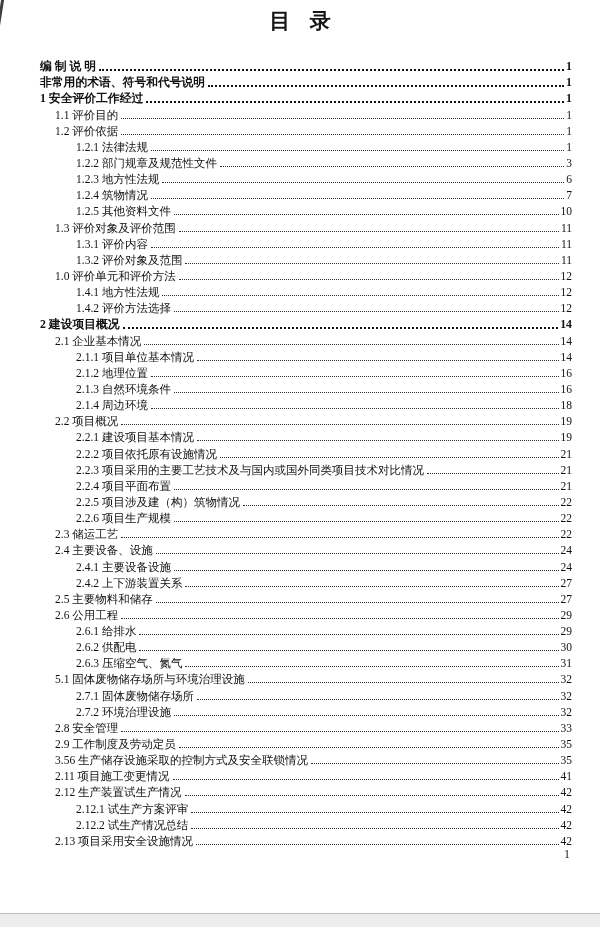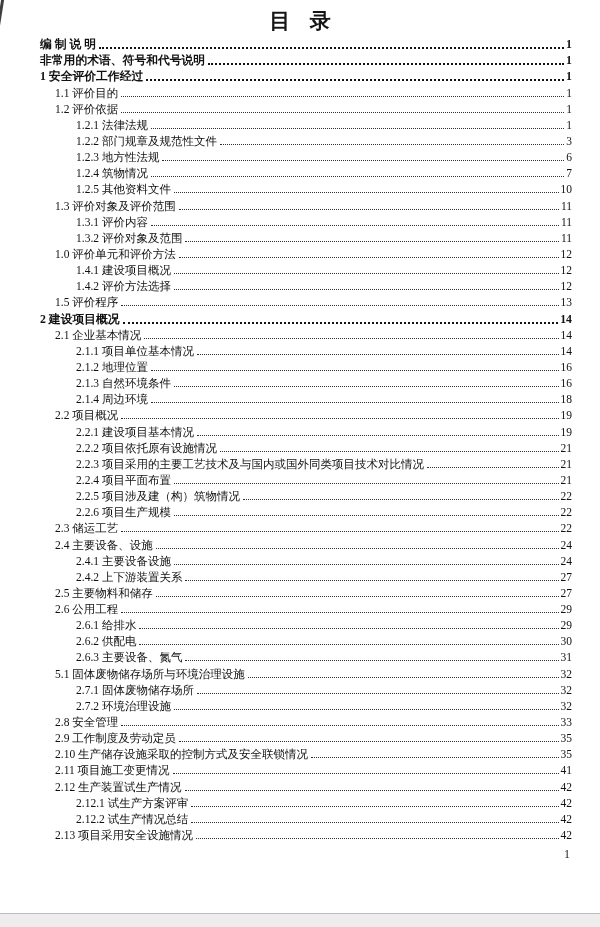--- a/index.html
+++ b/index.html
@@ -35,21 +35,21 @@
   }
   
   .scan-bottom {
     position: absolute;
     left: 0; right: 0; bottom: 0;
     height: 13px;
     background: #ededed;
     border-top: 1px solid #bdbdbd;
   }
   .doc-title {
-    margin: 7px 0 0 0;
+    margin: 7px 0 22px 0;
     text-align: center;
     font-size: 21px;
     font-weight: bold;
     letter-spacing: 7px;
     text-indent: 7px; 
     color: #151515;
   }
   .toc {
     padding: 0 28px 0 40px;
   }
@@ -157,33 +157,28 @@
     <span class="toc-label">1.3.2 评价对象及范围</span>
     <span class="toc-dots"></span>
     <span class="toc-page">11</span>
   </div>
       <div class="toc-row level-1">
     <span class="toc-label">1.0 评价单元和评价方法</span>
     <span class="toc-dots"></span>
     <span class="toc-page">12</span>
   </div>
       <div class="toc-row level-2">
-    <span class="toc-label">1.4.1 建设项目概况</span>
+    <span class="toc-label">1.4.1 地方性法规</span>
     <span class="toc-dots"></span>
     <span class="toc-page">12</span>
   </div>
       <div class="toc-row level-2">
     <span class="toc-label">1.4.2 评价方法选择</span>
     <span class="toc-dots"></span>
     <span class="toc-page">12</span>
-  </div>
-      <div class="toc-row level-1">
-    <span class="toc-label">1.5 评价程序</span>
-    <span class="toc-dots"></span>
-    <span class="toc-page">13</span>
   </div>
       <div class="toc-row level-0 bold">
     <span class="toc-label">2 建设项目概况</span>
     <span class="toc-dots"></span>
     <span class="toc-page">14</span>
   </div>
       <div class="toc-row level-1">
     <span class="toc-label">2.1 企业基本情况</span>
     <span class="toc-dots"></span>
     <span class="toc-page">14</span>
@@ -277,21 +272,21 @@
     <span class="toc-label">2.6.1 给排水</span>
     <span class="toc-dots"></span>
     <span class="toc-page">29</span>
   </div>
       <div class="toc-row level-2">
     <span class="toc-label">2.6.2 供配电</span>
     <span class="toc-dots"></span>
     <span class="toc-page">30</span>
   </div>
       <div class="toc-row level-2">
-    <span class="toc-label">2.6.3 主要设备、氮气</span>
+    <span class="toc-label">2.6.3 压缩空气、氮气</span>
     <span class="toc-dots"></span>
     <span class="toc-page">31</span>
   </div>
       <div class="toc-row level-1">
     <span class="toc-label">5.1 固体废物储存场所与环境治理设施</span>
     <span class="toc-dots"></span>
     <span class="toc-page">32</span>
   </div>
       <div class="toc-row level-2">
     <span class="toc-label">2.7.1 固体废物储存场所</span>
@@ -307,21 +302,21 @@
     <span class="toc-label">2.8 安全管理</span>
     <span class="toc-dots"></span>
     <span class="toc-page">33</span>
   </div>
       <div class="toc-row level-1">
     <span class="toc-label">2.9 工作制度及劳动定员</span>
     <span class="toc-dots"></span>
     <span class="toc-page">35</span>
   </div>
       <div class="toc-row level-1">
-    <span class="toc-label">2.10 生产储存设施采取的控制方式及安全联锁情况</span>
+    <span class="toc-label">3.56 生产储存设施采取的控制方式及安全联锁情况</span>
     <span class="toc-dots"></span>
     <span class="toc-page">35</span>
   </div>
       <div class="toc-row level-1">
     <span class="toc-label">2.11 项目施工变更情况</span>
     <span class="toc-dots"></span>
     <span class="toc-page">41</span>
   </div>
       <div class="toc-row level-1">
     <span class="toc-label">2.12 生产装置试生产情况</span>

